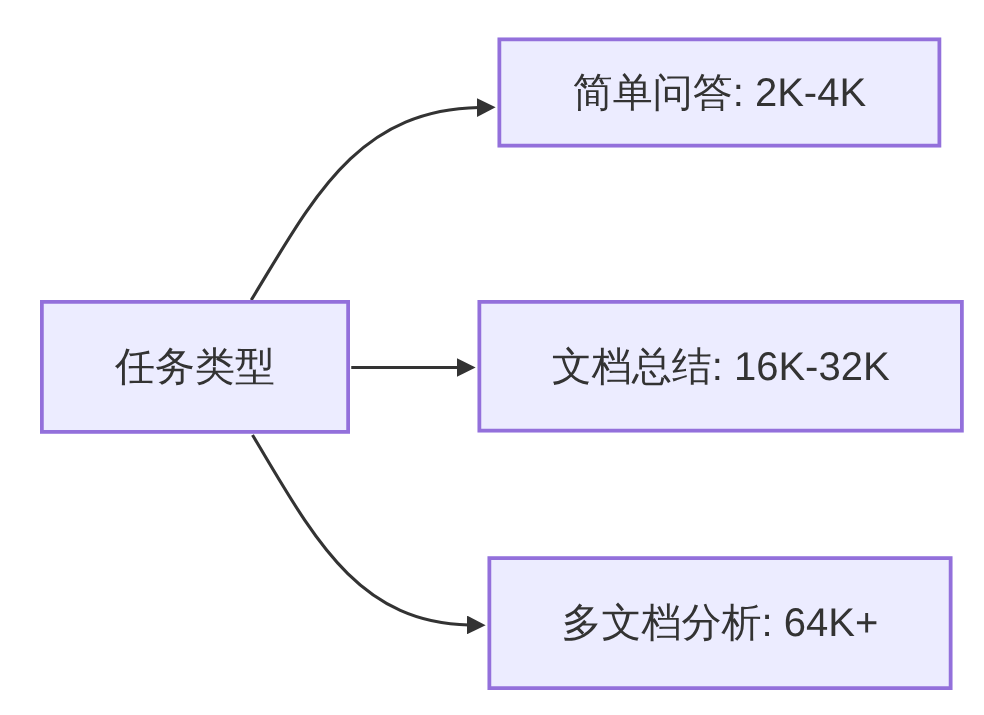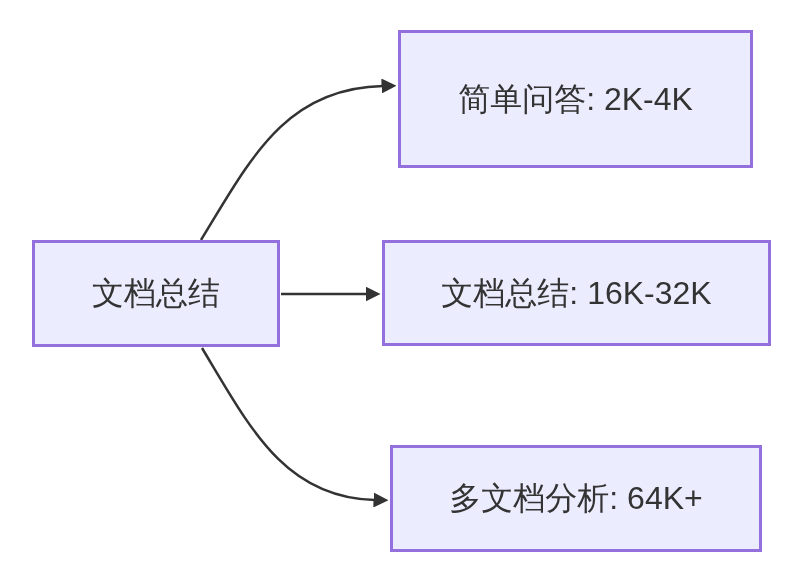--- a/index.html
+++ b/index.html
@@ -37,42 +37,42 @@
     box-sizing: border-box;
     background: var(--node-fill, #ECECFF);
     border: 3px solid var(--node-border, #9370DB);
     color: var(--text-color, #333333);
     font-size: 32px;
     line-height: 1.2;
     text-align: center;
     white-space: nowrap;
   }
   .node-task-type   { left: 32px;  top: 240px; width: 248px; height: 107px; }
-  .node-simple-qa   { left: 398px; top: 30px;  width: 355px; height: 138px; }
+  .node-simple-qa   { left: 398px; top: 30px;  width: 355px; height: 88px; }
   .node-doc-summary { left: 382px; top: 240px; width: 389px; height: 106px; }
   .node-multi-doc   { left: 390px; top: 445px; width: 372px; height: 107px; }
 </style>
 </head>
 <body>
 
 <div class="canvas">
 
   <svg class="edges" width="787" height="572" viewBox="0 0 787 572">
     <defs>
       <marker id="arrow" viewBox="0 0 10 10" refX="1" refY="5" markerWidth="6" markerHeight="6" orient="auto" markerUnits="strokeWidth">
         <path d="M0,0 L10,5 L0,10 z" class="arrowhead"></path>
       </marker>
     </defs>
     <path class="edge" d="M201,240 C250,160 285,88 383,86" marker-end="url(#arrow)"></path>
     <path class="edge" d="M281,294 L367,294" marker-end="url(#arrow)"></path>
     <path class="edge" d="M202,348 C250,428 285,498 375,500" marker-end="url(#arrow)"></path>
   </svg>
 
   <div class="node node-task-type">
-    <span>文档总结</span>
+    <span>任务类型</span>
   </div>
 
   <div class="node node-simple-qa">
     <span>简单问答: 2K-4K</span>
   </div>
 
   <div class="node node-doc-summary">
     <span>文档总结: 16K-32K</span>
   </div>
 

